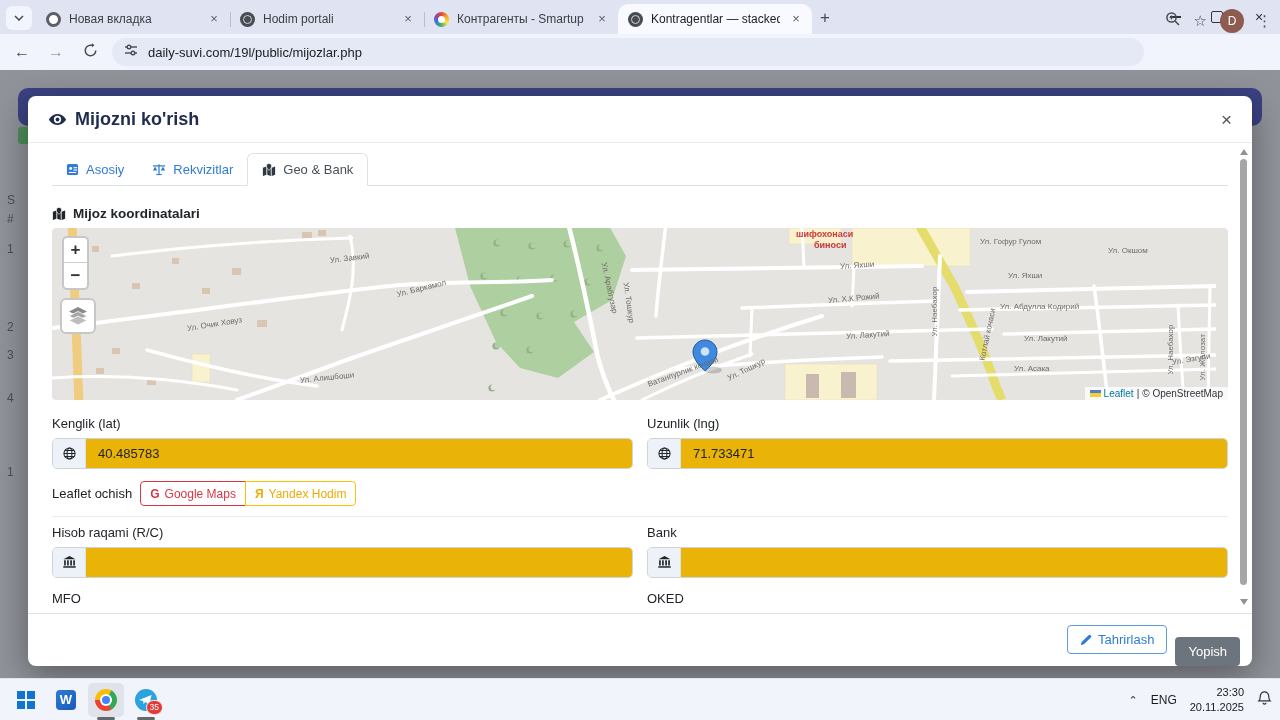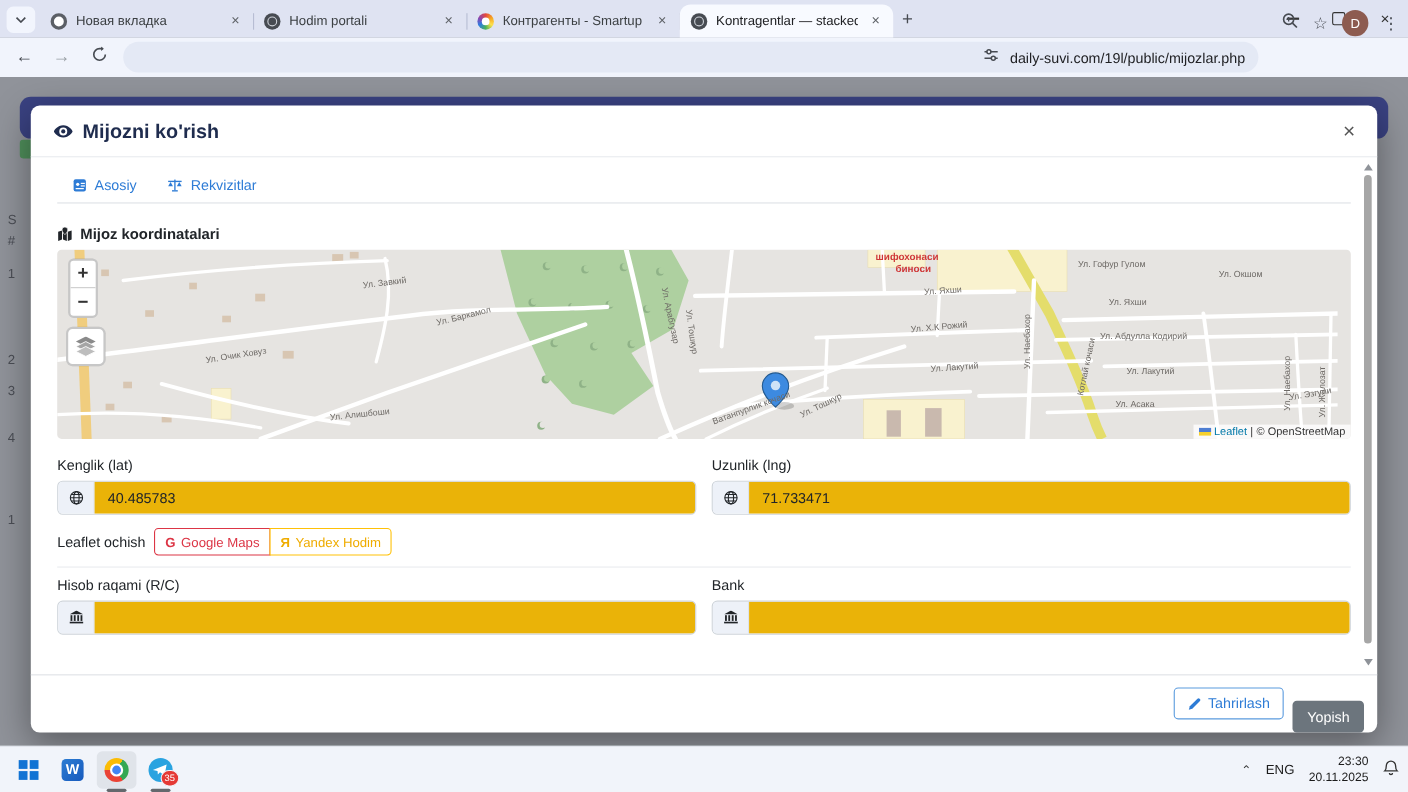--- a/index.html
+++ b/index.html
@@ -33,21 +33,21 @@
   .win-btn { width:42px; height:34px; display:flex; align-items:center; justify-content:center;
     color:#333; font-size:14px; }
   .win-min::after { content:""; width:11px; height:1.4px; background:#333; }
   .win-max::after { content:""; width:10px; height:10px; border:1.4px solid #333; border-radius:2px; }
 
   .toolbar { height:36px; background:#f1f4fc; display:flex; align-items:center;
     padding:0 10px; gap:10px; }
   .nav-ico { font-size:16px; color:#474b52; width:24px; text-align:center; }
   .nav-ico.dis { color:#9aa0a6; }
   .omnibox { width:1032px; height:28px; background:#e4e9f5; border-radius:14px;
-    display:flex; align-items:center; gap:10px; padding:0 12px;justify-content:flex-end; }
+    display:flex; align-items:center; gap:10px; padding:0 12px; }
   .url-text { font-size:13px; color:#202124; }
   .tb-right { display:flex; align-items:center; gap:14px; margin-left:auto; }
   .avatar { width:24px; height:24px; border-radius:50%; background:#8d5b50; color:#fff;
     font-size:12px; display:flex; align-items:center; justify-content:center; }
   .dots { color:#474b52; font-size:15px; letter-spacing:0; }
 
   
   .desktop { position:relative; height:608px; background:#90939a; }
   .behind-navy { position:absolute; left:18px; right:18px; top:18px; height:38px;
     background:#3a4282; border-radius:10px; }
@@ -268,20 +268,31 @@
           <svg width="14" height="13" viewBox="0 0 16 14">
               <g fill="#2e7cd6">
                 <rect x="7.3" y="1" width="1.4" height="11"></rect>
                 <rect x="1" y="2.2" width="14" height="1.4"></rect>
                 <path d="M3.5,3.6 L1,8 h5 z"></path>
                 <path d="M12.5,3.6 L10,8 h5 z"></path>
                 <rect x="5" y="12" width="6" height="1.4"></rect>
               </g>
             </svg>
           <span>Rekvizitlar</span>
+        </div>
+        <div class="m-tab active">
+          <svg width="14" height="13" viewBox="0 0 16 14">
+              <g fill="#2f3942">
+                <path d="M1,5 L5,3.5 V13 L1,14.5 Z"></path>
+                <path d="M6,3.5 L10,5 V14.5 L6,13 Z"></path>
+                <path d="M11,5 L15,3.5 V13 L11,14.5 Z"></path>
+                <path d="M8,0 a3,3 0 0 1 3,3 c0,2.2 -3,5 -3,5 s-3,-2.8 -3,-5 a3,3 0 0 1 3,-3 z" stroke="#fff" stroke-width=".7"></path>
+              </g>
+            </svg>
+          <span>Geo &amp; Bank</span>
         </div>
       </div>
 
       <div class="section-title">
         <svg width="14" height="13" viewBox="0 0 16 14">
             <g fill="#212529">
               <path d="M1,5 L5,3.5 V13 L1,14.5 Z"></path>
               <path d="M6,3.5 L10,5 V14.5 L6,13 Z"></path>
               <path d="M11,5 L15,3.5 V13 L11,14.5 Z"></path>
               <path d="M8,0 a3,3 0 0 1 3,3 c0,2.2 -3,5 -3,5 s-3,-2.8 -3,-5 a3,3 0 0 1 3,-3 z" stroke="#fff" stroke-width=".7"></path>
@@ -510,20 +521,30 @@
                   <rect x="7.8" y="4.6" width="1.8" height="5.6"></rect>
                   <rect x="11" y="4.6" width="1.8" height="5.6"></rect>
                   <rect x="0.3" y="11" width="13.4" height="1.6"></rect>
                 </svg>
             </span>
             <input class="ival" value="" style="">
           </div>
         </div>
       </div>
 
+      <div class="fieldrow tight">
+        <div class="field">
+          <span class="flabel">MFO</span>
+
+        </div>
+        <div class="field">
+          <span class="flabel">OKED</span>
+
+        </div>
+      </div>
     </div>
 
     <div class="sbar">
       <div class="sb-arrow sb-up"></div>
       <div class="sb-thumb"></div>
       <div class="sb-arrow sb-down"></div>
     </div>
 
     <div class="m-footer">
       <button class="btn-edit">

